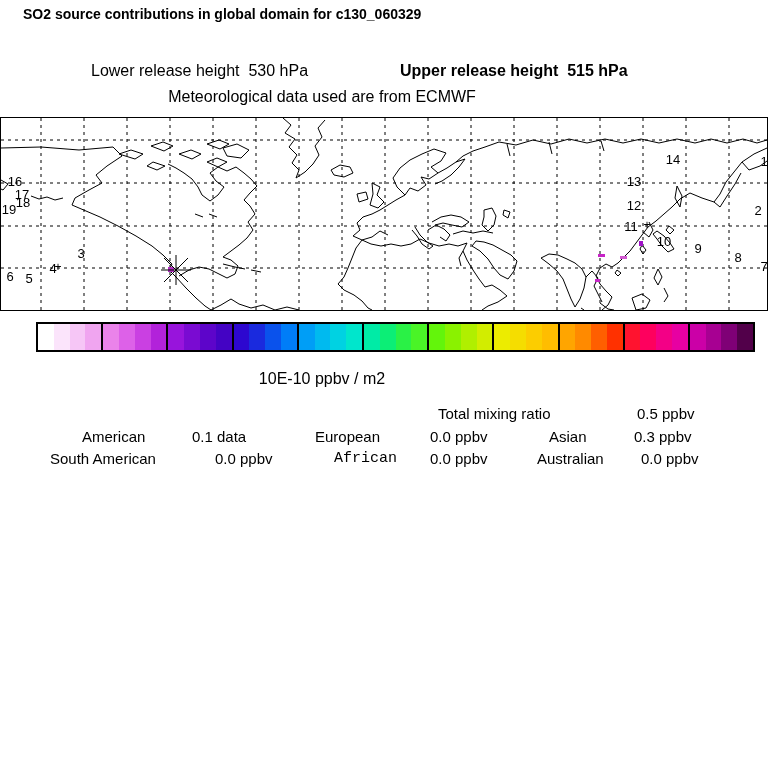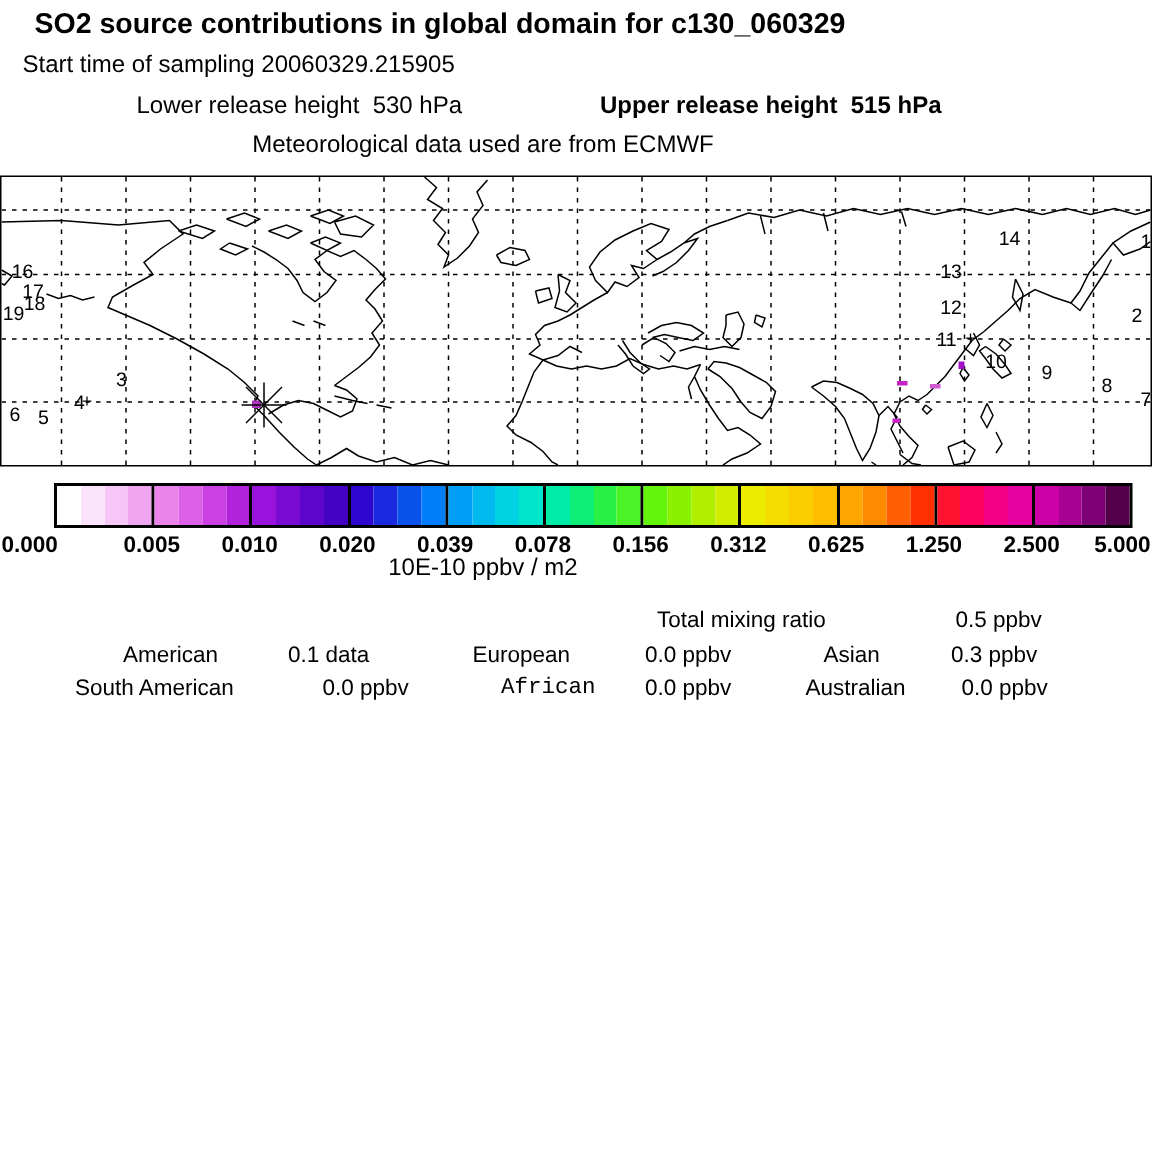--- a/index.html
+++ b/index.html
@@ -1,19 +1,19 @@
 <!DOCTYPE html>
 <html><head>
 <meta charset="utf-8">
 <style>
   html,body{margin:0;padding:0;background:#fff;}
   .canvas{position:relative;width:768px;height:768px;background:#ffffff;
           font-family:"Liberation Sans",sans-serif;color:#000;overflow:hidden;}
   .abs{position:absolute;white-space:pre;}
-  .title{font-size:19px;font-weight:bold;}
+  .title{font-size:14px;font-weight:bold;}
   .hline{font-size:16px;}
   .center{left:0;width:644px;text-align:center;}
   .mapframe{position:absolute;left:0;top:117px;width:766px;height:192px;border:1px solid #000;}
   .mapframe svg{display:block;}
   .cbar{position:absolute;left:36px;top:322px;width:719px;height:30px;border:2px solid #000;
         box-sizing:border-box;display:flex;}
   .cbar .seg{flex:1;display:flex;}
   .cbar .seg + .seg{border-left:2px solid #000;}
   .cbar .cell{flex:1;}
   .ticks{position:absolute;left:0;top:355px;width:768px;height:20px;}
@@ -21,21 +21,20 @@
   .units{top:370px;font-size:16px;}
   .stat{font-size:15px;}
 </style>
 </head>
 <body>
 
 <div class="canvas">
 
   <div class="abs title" style="left:23px;top:6px;">SO2 source contributions in global domain for c130_060329</div>
 
-  <div class="abs hline" style="left:15px;top:35px;"><span>Start time of sampling</span><span> </span><span>20060329.215905</span></div>
 
   <div class="abs hline" style="left:91px;top:62px;"><span>Lower release height</span><span>  </span><span>530 hPa</span></div>
   <div class="abs hline" style="left:400px;top:62px;font-weight:bold;"><span>Upper release height</span><span>  </span><span>515 hPa</span></div>
 
   <div class="abs hline center" style="top:88px;">Meteorological data used are from ECMWF</div>
 
   <div class="mapframe">
     <svg id="map-svg" width="766" height="192" viewBox="0 0 766 192" preserveAspectRatio="none">
       <g id="grid-g">
           <line x1="40" y1="0" x2="40" y2="192" stroke="#000" stroke-width="1" stroke-dasharray="3,4"></line>
@@ -206,34 +205,20 @@
         <div class="cell" style="background: rgb(243, 0, 134);"></div>
         <div class="cell" style="background: rgb(231, 0, 162);"></div>
       </div>
       <div class="seg">
         <div class="cell" style="background: rgb(203, 0, 167);"></div>
         <div class="cell" style="background: rgb(167, 0, 146);"></div>
         <div class="cell" style="background: rgb(127, 0, 118);"></div>
         <div class="cell" style="background: rgb(82, 0, 74);"></div>
       </div>
     </div>
-  <div class="ticks" id="colorbar-ticks">
-      <span style="left: 1px;">0.000</span>
-      <span style="left: 101.182px; transform: translateX(-50%);">0.005</span>
-      <span style="left: 166.364px; transform: translateX(-50%);">0.010</span>
-      <span style="left: 231.545px; transform: translateX(-50%);">0.020</span>
-      <span style="left: 296.727px; transform: translateX(-50%);">0.039</span>
-      <span style="left: 361.909px; transform: translateX(-50%);">0.078</span>
-      <span style="left: 427.091px; transform: translateX(-50%);">0.156</span>
-      <span style="left: 492.273px; transform: translateX(-50%);">0.312</span>
-      <span style="left: 557.455px; transform: translateX(-50%);">0.625</span>
-      <span style="left: 622.636px; transform: translateX(-50%);">1.250</span>
-      <span style="left: 687.818px; transform: translateX(-50%);">2.500</span>
-      <span style="right: 1px;">5.000</span>
-    </div>
   <div class="abs hline center units">10E-10 ppbv / m2</div>
 
   <div class="abs stat" style="left:438px;top:405px;">Total mixing ratio</div>
   <div class="abs stat" style="left:637px;top:405px;">0.5 ppbv</div>
 
   <div class="abs stat" style="left:82px;top:428px;">American</div>
   <div class="abs stat" style="left:192px;top:428px;">0.1 data</div>
   <div class="abs stat" style="left:315px;top:428px;">European</div>
   <div class="abs stat" style="left:430px;top:428px;">0.0 ppbv</div>
   <div class="abs stat" style="left:549px;top:428px;">Asian</div>

